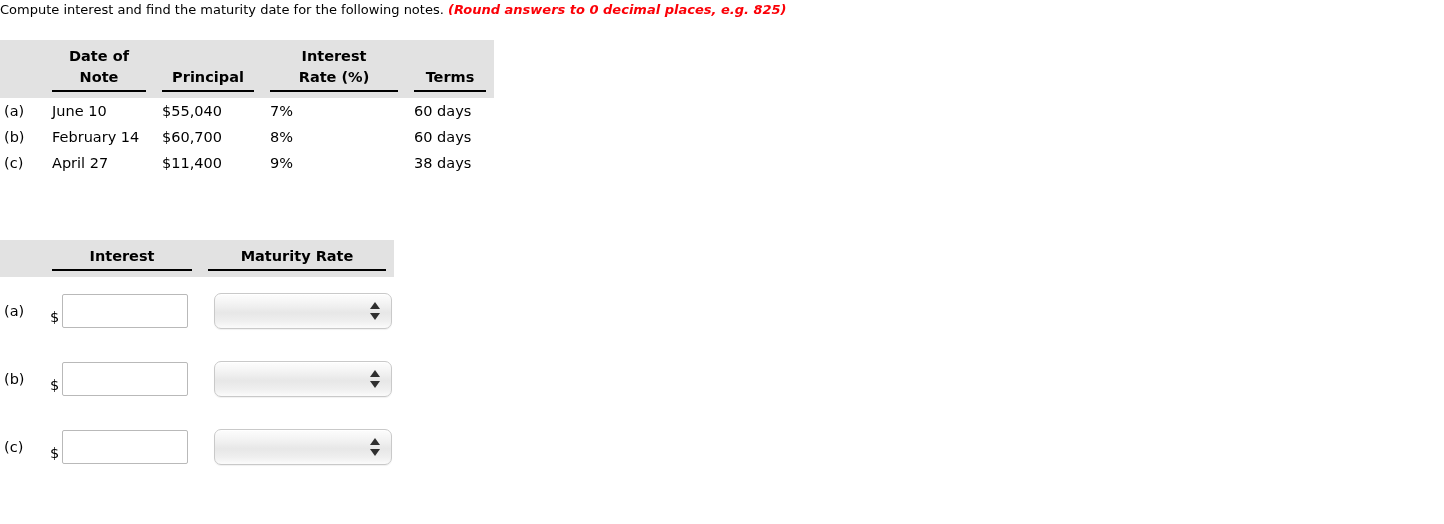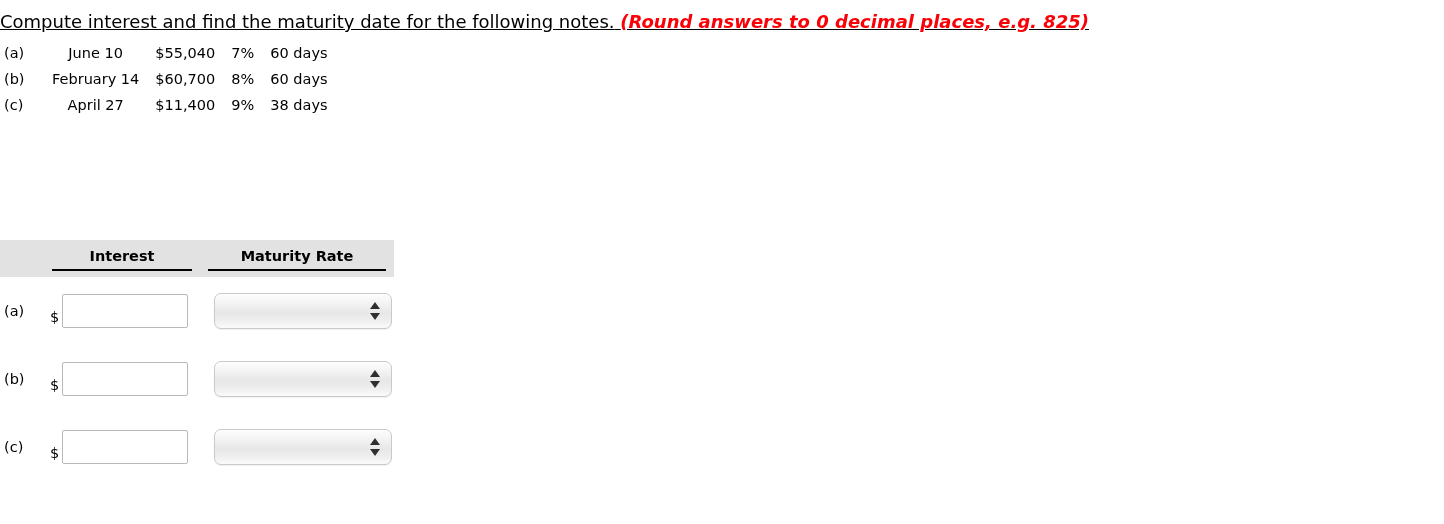--- a/index.html
+++ b/index.html
@@ -13,25 +13,24 @@
     font-family: "DejaVu Sans", "Liberation Sans", sans-serif;
     color: #000000;
     overflow: hidden;
     position: relative;
   }
 
   
   .prompt {
     position: absolute;
     left: 0px;
-    top: 12px;
-    font-size: 18px;
+    top: 0px;
+    font-size: 13px;
     line-height: 20px;
     white-space: nowrap;
-    text-decoration: underline;
   }
   .prompt .red {
     color: #fb0007;
     font-weight: bold;
     font-style: italic;
   }
 
   
   .tbl {
     position: absolute;
@@ -56,21 +55,20 @@
     margin: 0 8px 6px 8px;
     white-space: pre-line;
   }
   #notes-table td.lbl {
     width: 40px;
     text-align: left;
     padding: 5px 0 5px 4px;
     white-space: nowrap;
   }
   #notes-table td.val {
-    text-align: center;
     padding: 5px 8px;
     white-space: nowrap;
     margin-top: 9px;
   }
 
   
   #answer-table { left: 0px; top: 240px; }
   #answer-table .head-band td {
     background: #e2e2e2;
     vertical-align: bottom;
@@ -167,20 +165,37 @@
 </head>
 <body>
 
 <div class="prompt">
   <span>Compute interest and find the maturity date for the following notes.</span>
   <span class="red">(Round answers to 0 decimal places, e.g. 825)</span>
 </div>
 
 <table class="tbl" id="notes-table">
   <tbody>
+      <tr class="head-band">
+    <td class="pad-cell" style="width:40px;"></td>
+    <td>
+      <div class="hdr-inner" style="width:94px;">Date of
+Note</div>
+    </td>
+    <td>
+      <div class="hdr-inner" style="width:92px;">Principal</div>
+    </td>
+    <td>
+      <div class="hdr-inner" style="width:128px;">Interest
+Rate (%)</div>
+    </td>
+    <td>
+      <div class="hdr-inner" style="width:72px;">Terms</div>
+    </td>
+  </tr>
 
   <tr>
     <td class="lbl">(a)</td>
     <td class="val">June 10</td>
     <td class="val">$55,040</td>
     <td class="val">7%</td>
     <td class="val">60 days</td>
   </tr>
   <tr>
     <td class="lbl">(b)</td>

